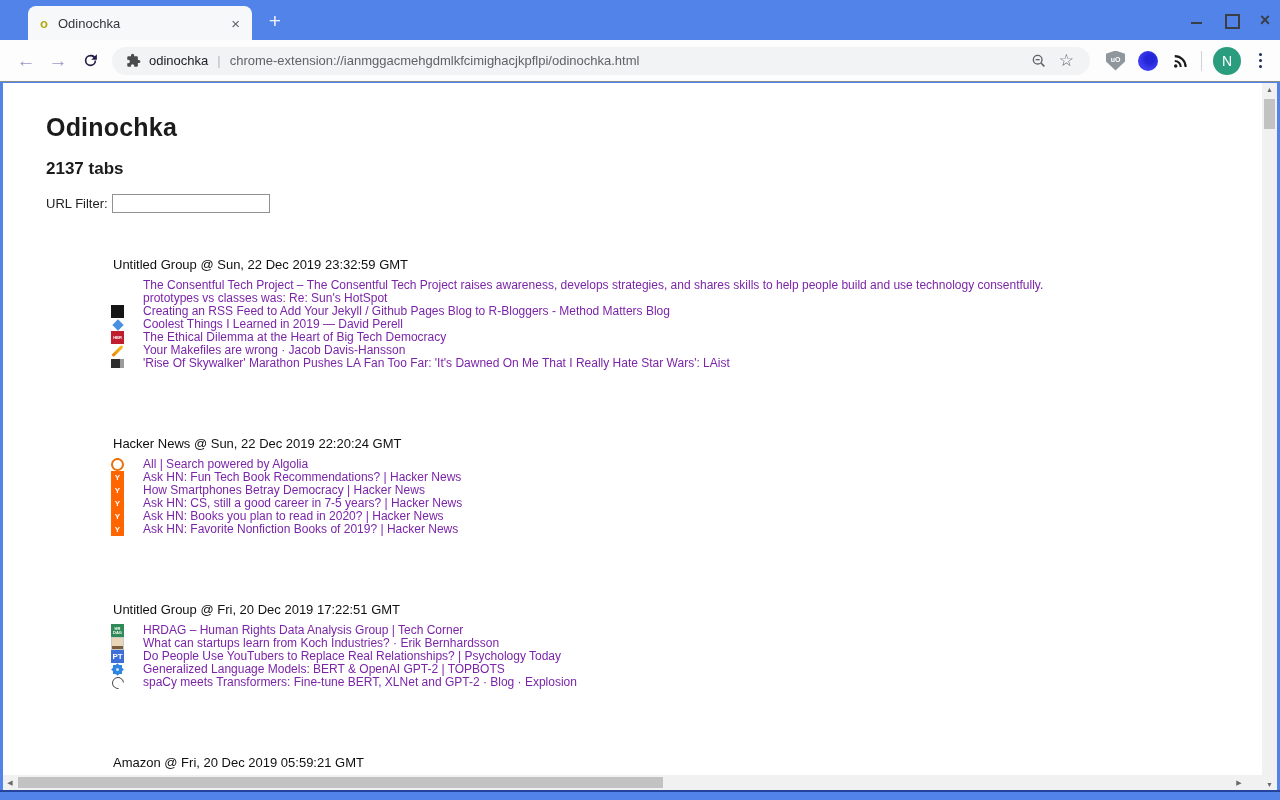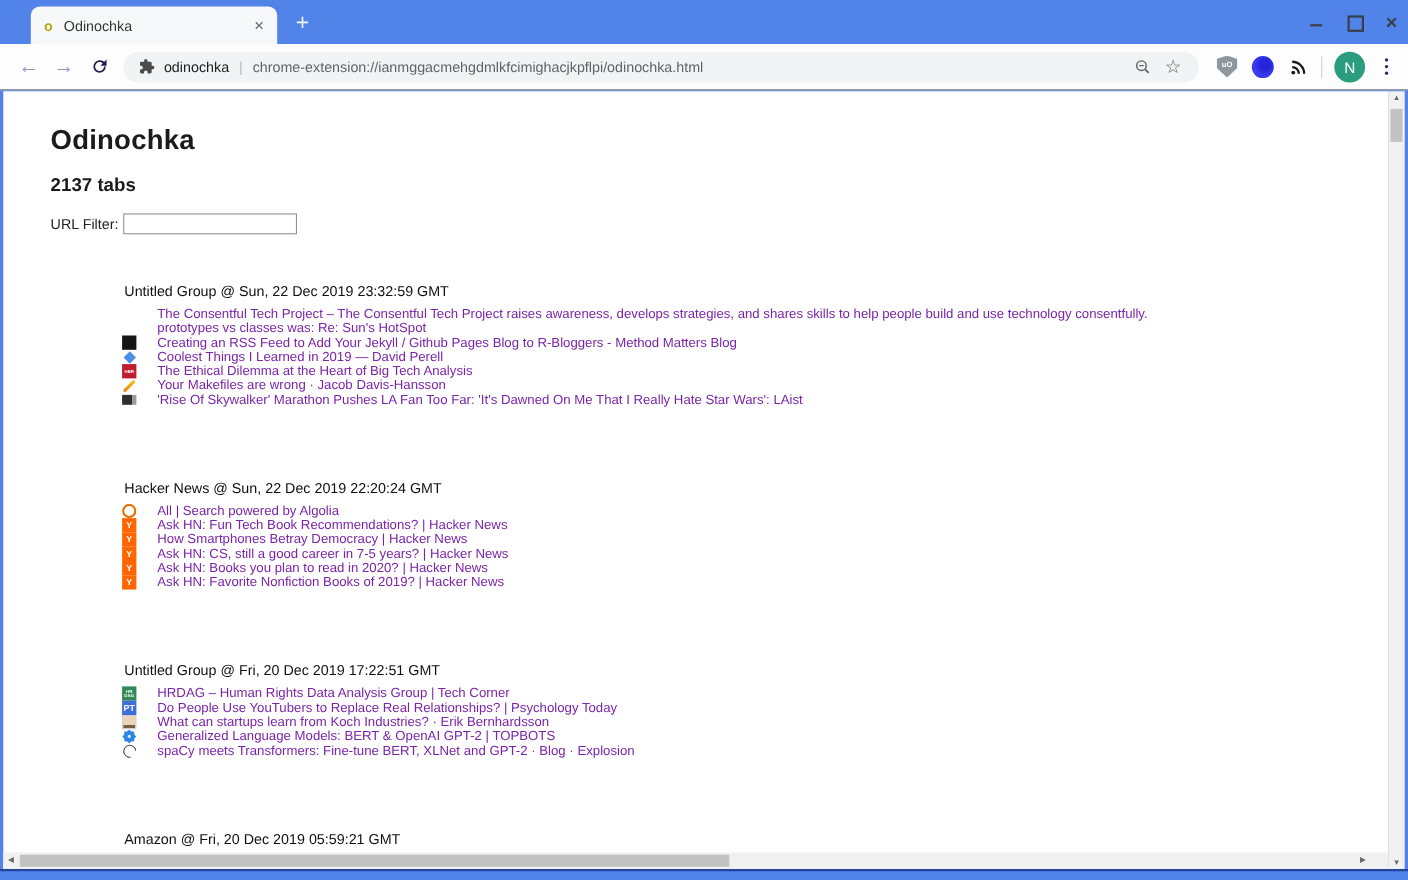--- a/index.html
+++ b/index.html
@@ -181,21 +181,21 @@
             <div class="link-row">
               <span class="favicon fav-square" style="background: rgb(21, 21, 21); color: rgb(255, 255, 255);"></span>
               <a class="tab-link" href="#">Creating an RSS Feed to Add Your Jekyll / Github Pages Blog to R-Bloggers - Method Matters Blog</a>
             </div>
             <div class="link-row">
               <span class="favicon fav-diamond"></span>
               <a class="tab-link" href="#">Coolest Things I Learned in 2019 — David Perell</a>
             </div>
             <div class="link-row">
               <span class="favicon fav-square tiny" style="background: rgb(191, 30, 46); color: rgb(255, 255, 255);">HBR</span>
-              <a class="tab-link" href="#">The Ethical Dilemma at the Heart of Big Tech Analysis</a>
+              <a class="tab-link" href="#">The Ethical Dilemma at the Heart of Big Tech Democracy</a>
             </div>
             <div class="link-row">
               <span class="favicon fav-pencil"></span>
               <a class="tab-link" href="#">Your Makefiles are wrong · Jacob Davis-Hansson</a>
             </div>
             <div class="link-row">
               <span class="favicon fav-dark-logo"></span>
               <a class="tab-link" href="#">'Rise Of Skywalker' Marathon Pushes LA Fan Too Far: 'It's Dawned On Me That I Really Hate Star Wars': LAist</a>
             </div>
           </div>
@@ -231,26 +231,26 @@
         </section>
         <section class="group">
           <div class="group-header">Untitled Group @ Fri, 20 Dec 2019 17:22:51 GMT</div>
           <div class="group-list">
             <div class="link-row">
               <span class="favicon fav-square tiny" style="background: rgb(47, 138, 87); color: rgb(255, 255, 255);">HR
 DAG</span>
               <a class="tab-link" href="#">HRDAG – Human Rights Data Analysis Group | Tech Corner</a>
             </div>
             <div class="link-row">
+              <span class="favicon fav-avatar-photo"></span>
+              <a class="tab-link" href="#">What can startups learn from Koch Industries? · Erik Bernhardsson</a>
+            </div>
+            <div class="link-row">
               <span class="favicon fav-square" style="background: rgb(62, 111, 217); color: rgb(255, 255, 255);">PT</span>
               <a class="tab-link" href="#">Do People Use YouTubers to Replace Real Relationships? | Psychology Today</a>
-            </div>
-            <div class="link-row">
-              <span class="favicon fav-avatar-photo"></span>
-              <a class="tab-link" href="#">What can startups learn from Koch Industries? · Erik Bernhardsson</a>
             </div>
             <div class="link-row">
               <span class="favicon fav-gear">
                 <i class=""></i>
                 <i class="r45"></i>
                 <i class="dot"></i>
               </span>
               <a class="tab-link" href="#">Generalized Language Models: BERT &amp; OpenAI GPT-2 | TOPBOTS</a>
             </div>
             <div class="link-row">

